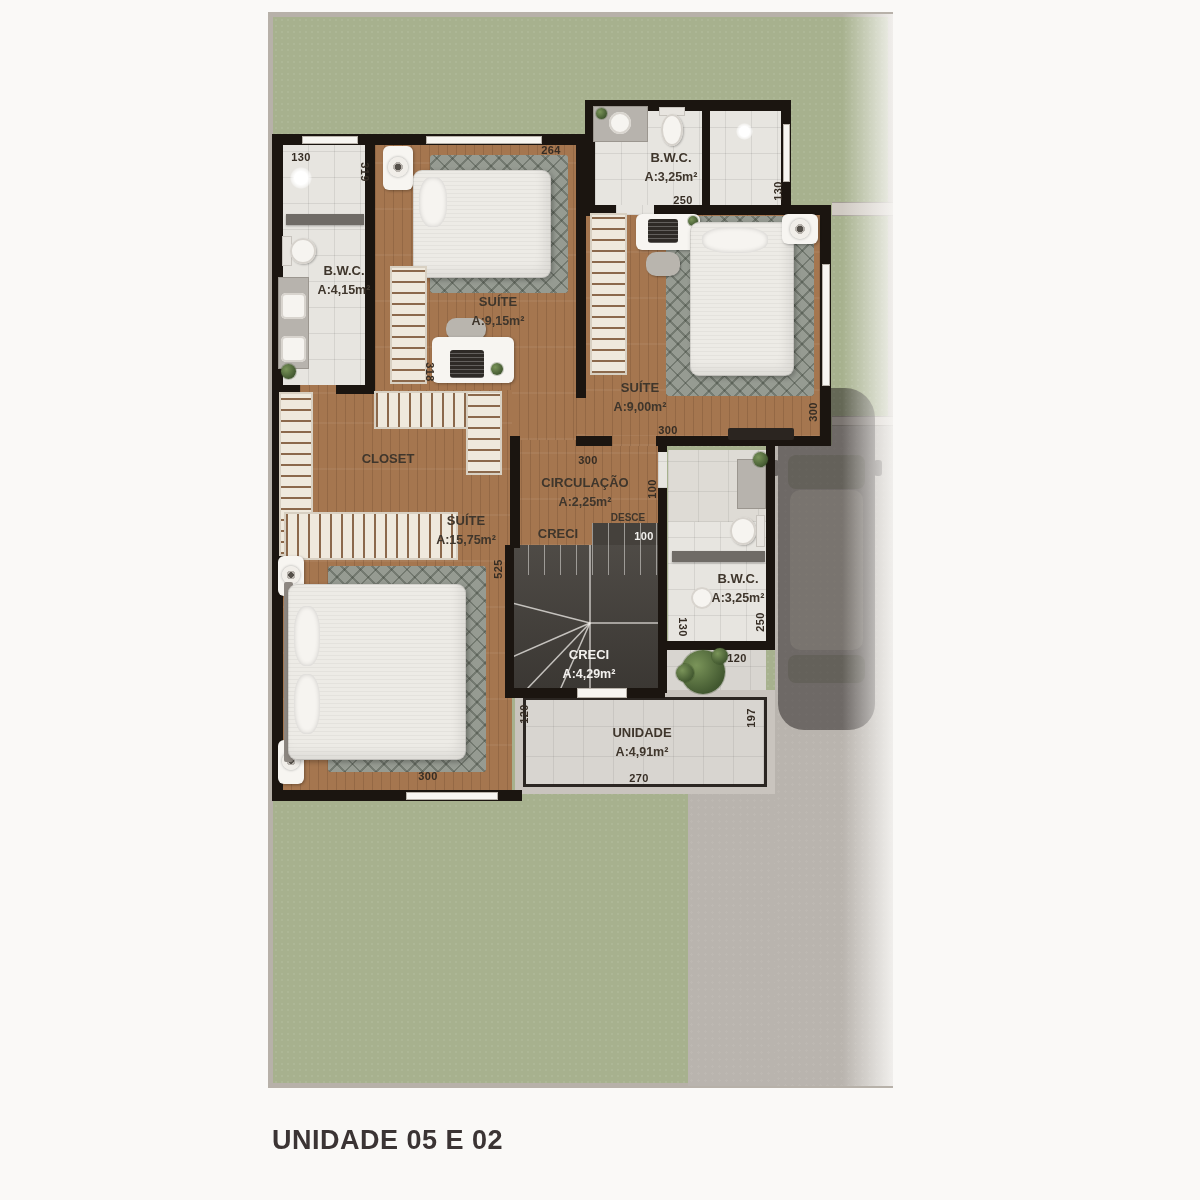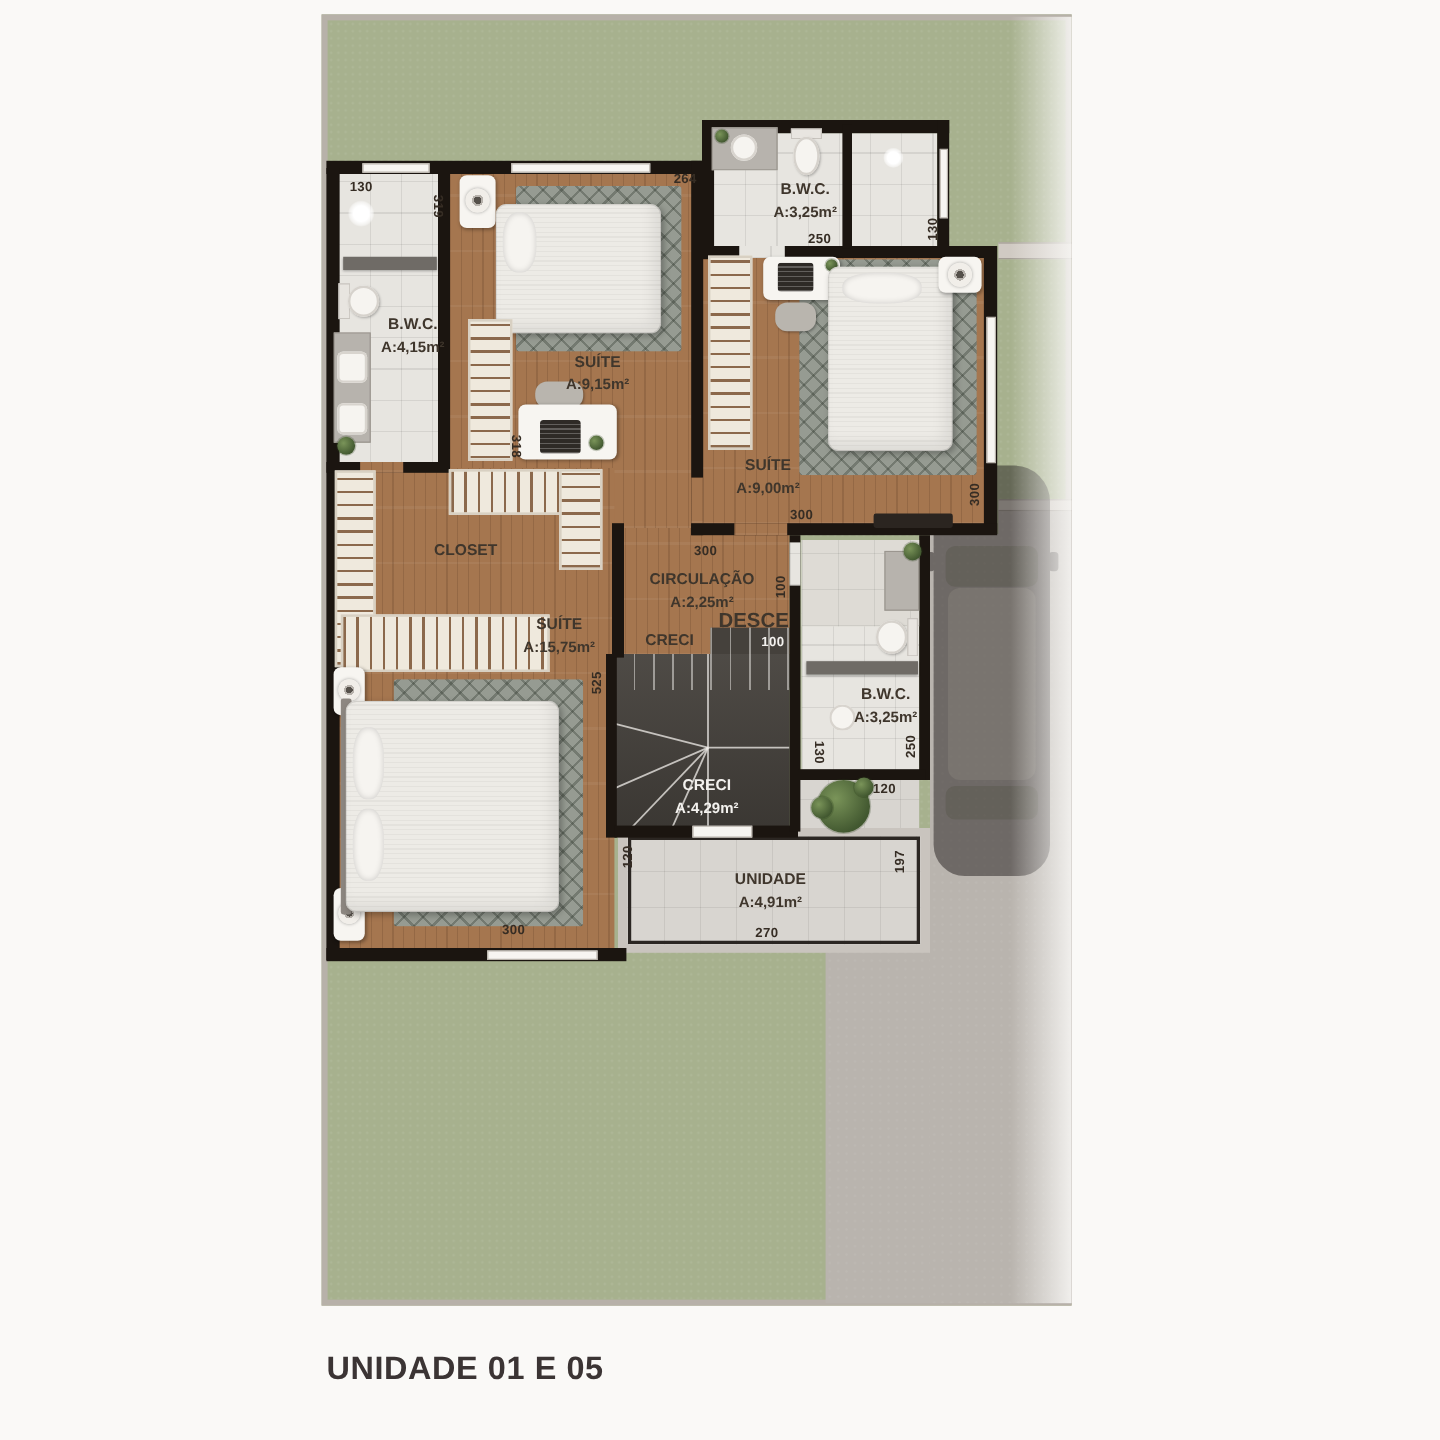--- a/index.html
+++ b/index.html
@@ -267,27 +267,27 @@
     <div>CRECI</div>
       <div class="a">A:4,29m²</div>
   </div>
   <div class="lbl" style="left:642px;top:742px;">
     <div>UNIDADE</div>
       <div class="a">A:4,91m²</div>
   </div>
   <div class="lbl" style="left:558px;top:534px;font-size:13px;">
     <div>CRECI</div>
   </div>
-  <div class="lbl" style="left:628px;top:518px;font-size:17px;">
+  <div class="lbl" style="left:628px;top:518px;font-size:10px;">
     <div>DESCE</div>
   </div>
 
   <span class="dim" style="left:301px;top:157px;">130</span>
   <span class="dim vcw" style="left:364px;top:172px;">319</span>
-  <span class="dim" style="left:571px;top:150px;">264</span>
+  <span class="dim" style="left:551px;top:150px;">264</span>
   <span class="dim vcw" style="left:429px;top:372px;">318</span>
   <span class="dim" style="left:683px;top:200px;">250</span>
   <span class="dim v" style="left:778px;top:191px;">130</span>
   <span class="dim" style="left:668px;top:430px;">300</span>
   <span class="dim v" style="left:813px;top:412px;">300</span>
   <span class="dim" style="left:588px;top:460px;">300</span>
   <span class="dim v" style="left:652px;top:489px;">100</span>
   <span class="dim white" style="left:644px;top:536px;">100</span>
   <span class="dim v" style="left:498px;top:569px;">525</span>
   <span class="dim" style="left:428px;top:776px;">300</span>
@@ -295,16 +295,16 @@
   <span class="dim v" style="left:760px;top:622px;">250</span>
   <span class="dim vcw" style="left:682px;top:627px;">130</span>
   <span class="dim" style="left:737px;top:658px;">120</span>
   <span class="dim v" style="left:751px;top:718px;">197</span>
   <span class="dim" style="left:639px;top:778px;">270</span>
 
 
   <div class="fade"></div>
 
   <div class="title">
-    <div>UNIDADE 01 E 05</div>
+    <div>UNIDADE 05 E 02</div>
   </div>
 
 </div>
 
 </body></html>

